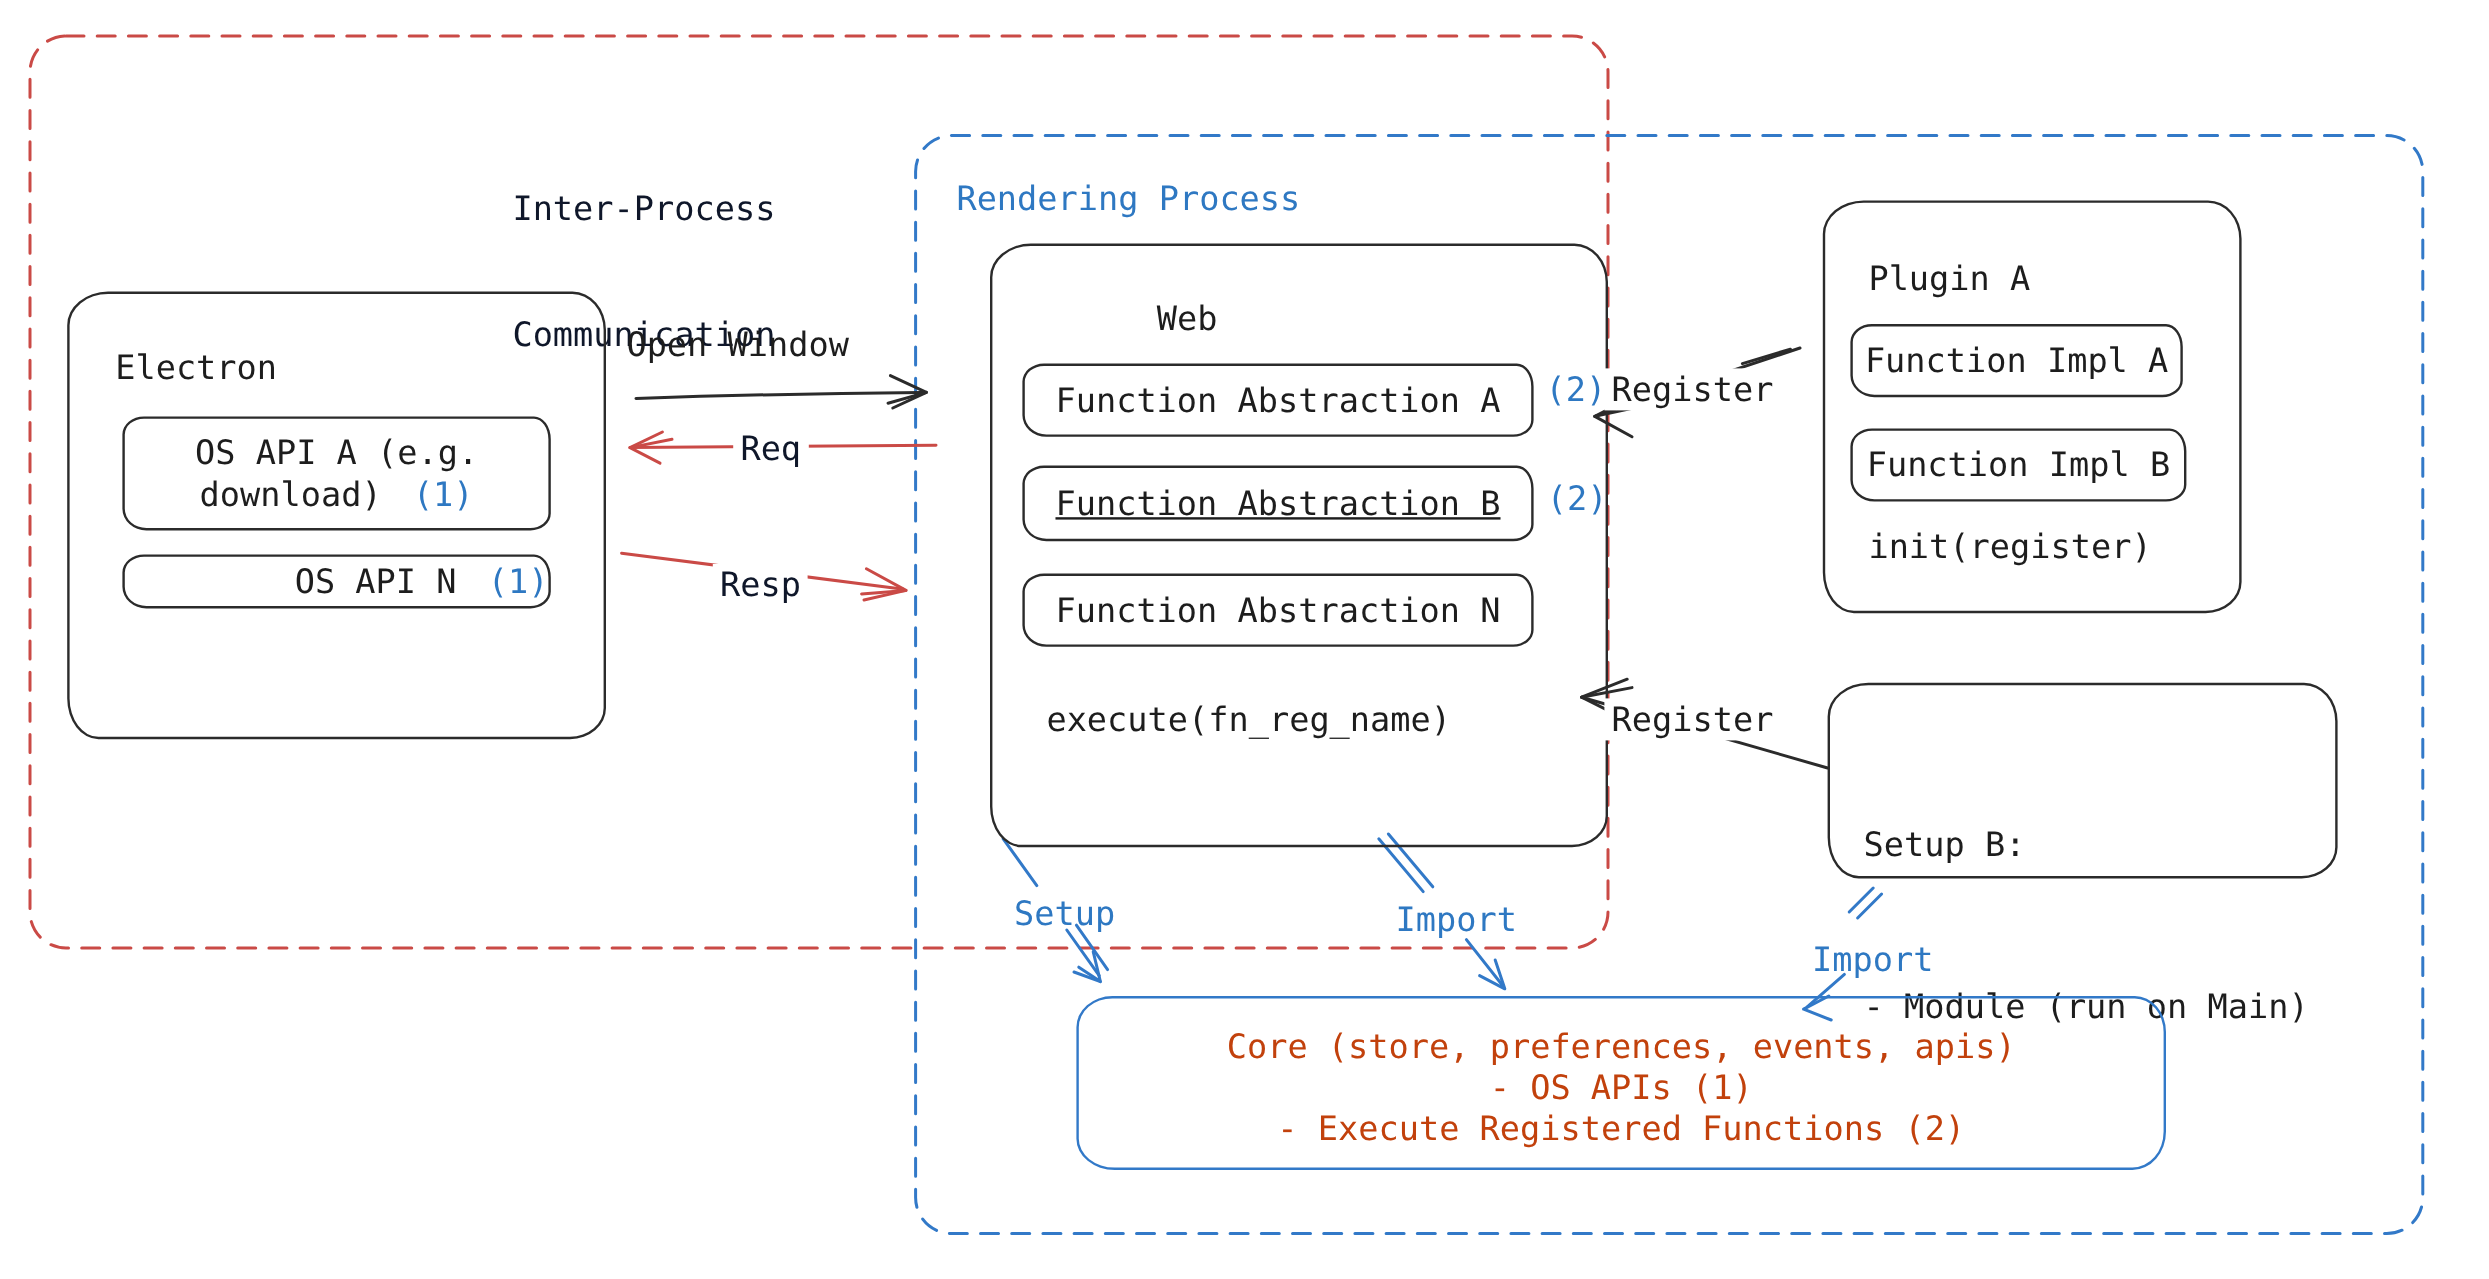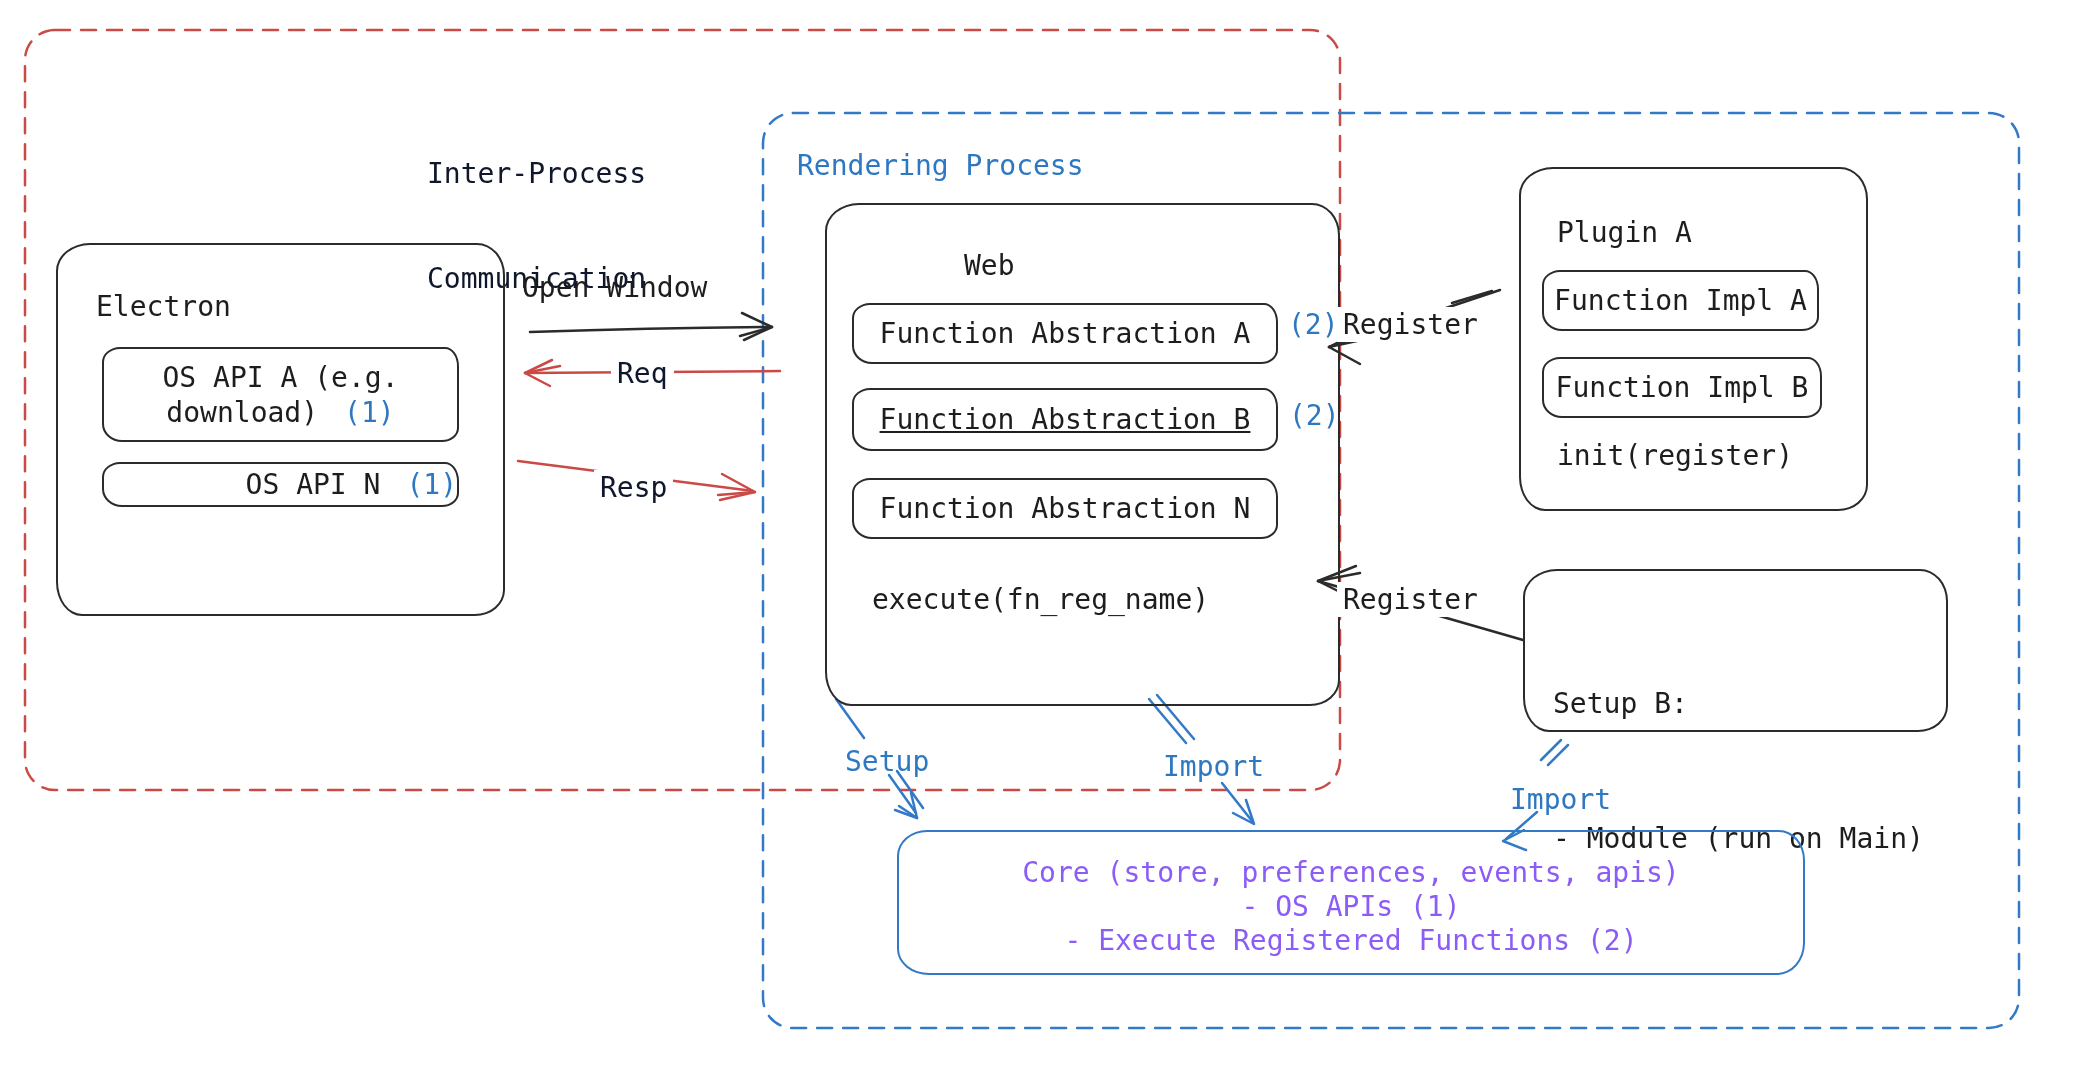--- a/index.html
+++ b/index.html
@@ -42,21 +42,21 @@
     white-space:pre;
   }
   .corebox{
     position:absolute;
     border:2.5px solid #3279c8;
     border-radius:30px 26px 28px 32px / 26px 30px 32px 26px;
     box-sizing:border-box;
     display:flex;flex-direction:column;align-items:center;justify-content:center;
     text-align:center;
     font-size:28px;line-height:34px;
-    color:#8b5cf6;
+    color:#c2410c;
     padding-top:8px;
   }
   .pluginb-text{font-size:28px;line-height:45px;}
 </style>
 </head>
 <body>
 
 <div id="canvas">
 
   <svg id="connectors" width="2074" height="1066" viewBox="0 0 2074 1066" fill="none" stroke-linecap="round" stroke-linejoin="round">

